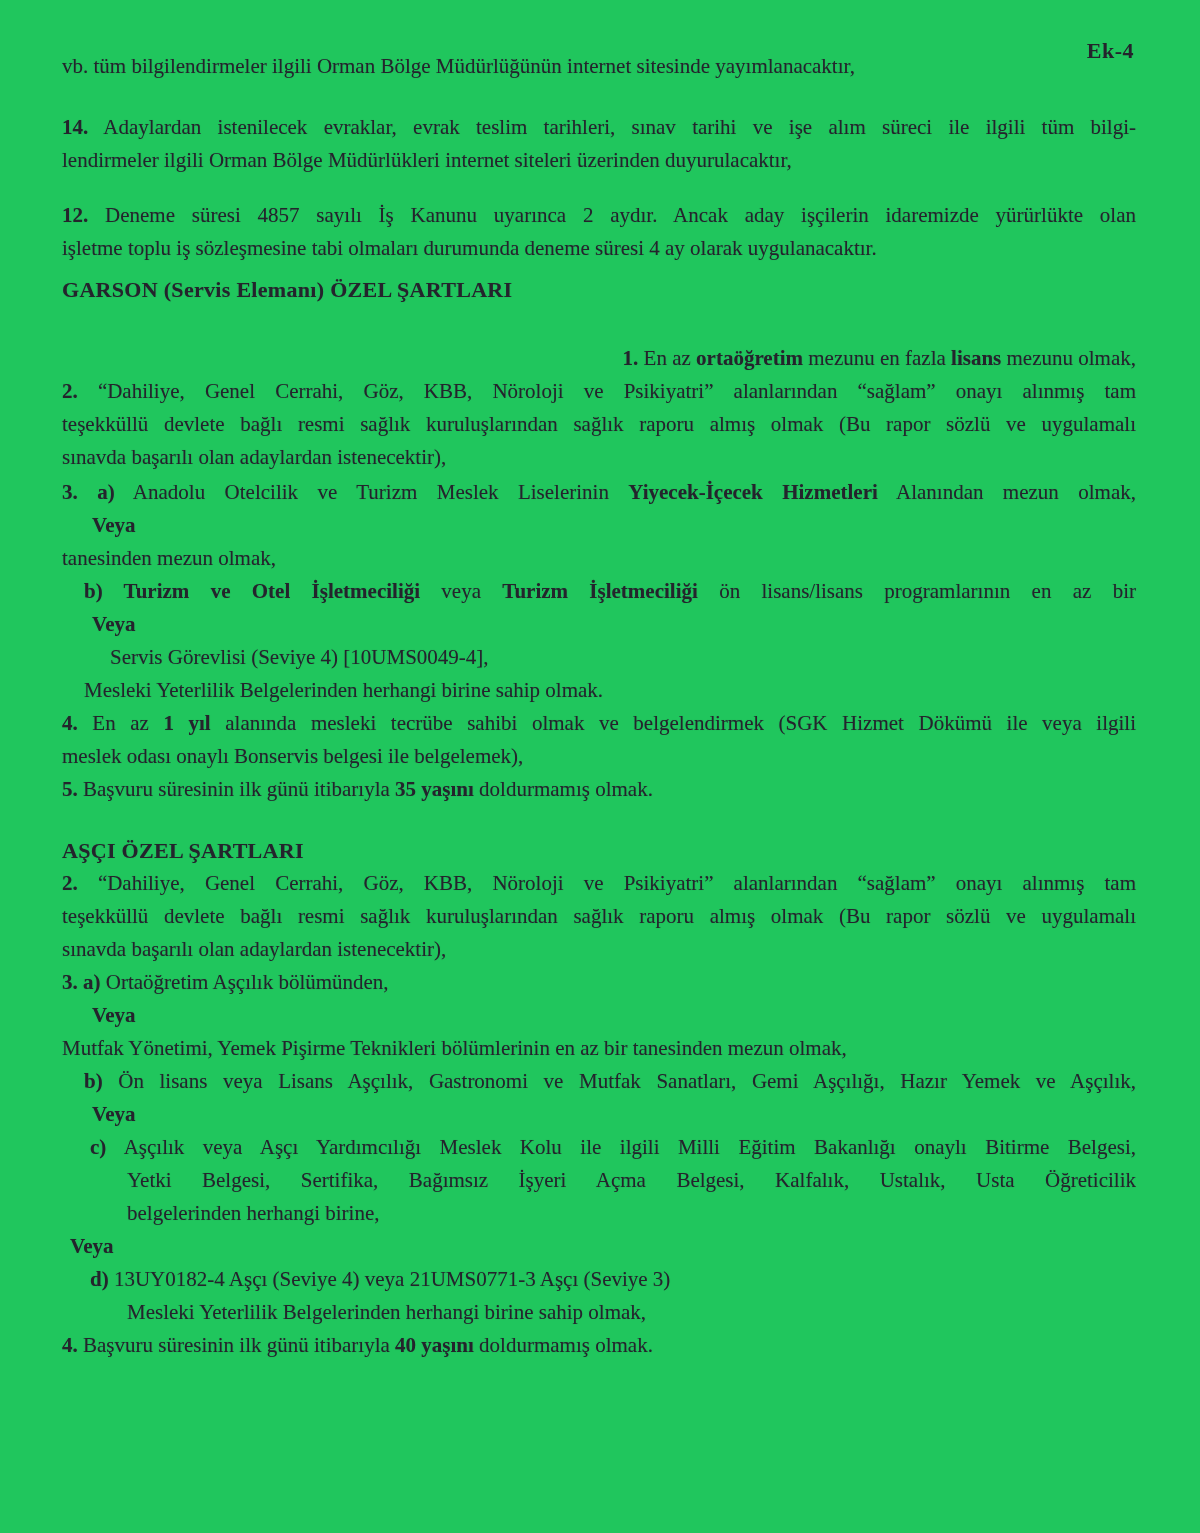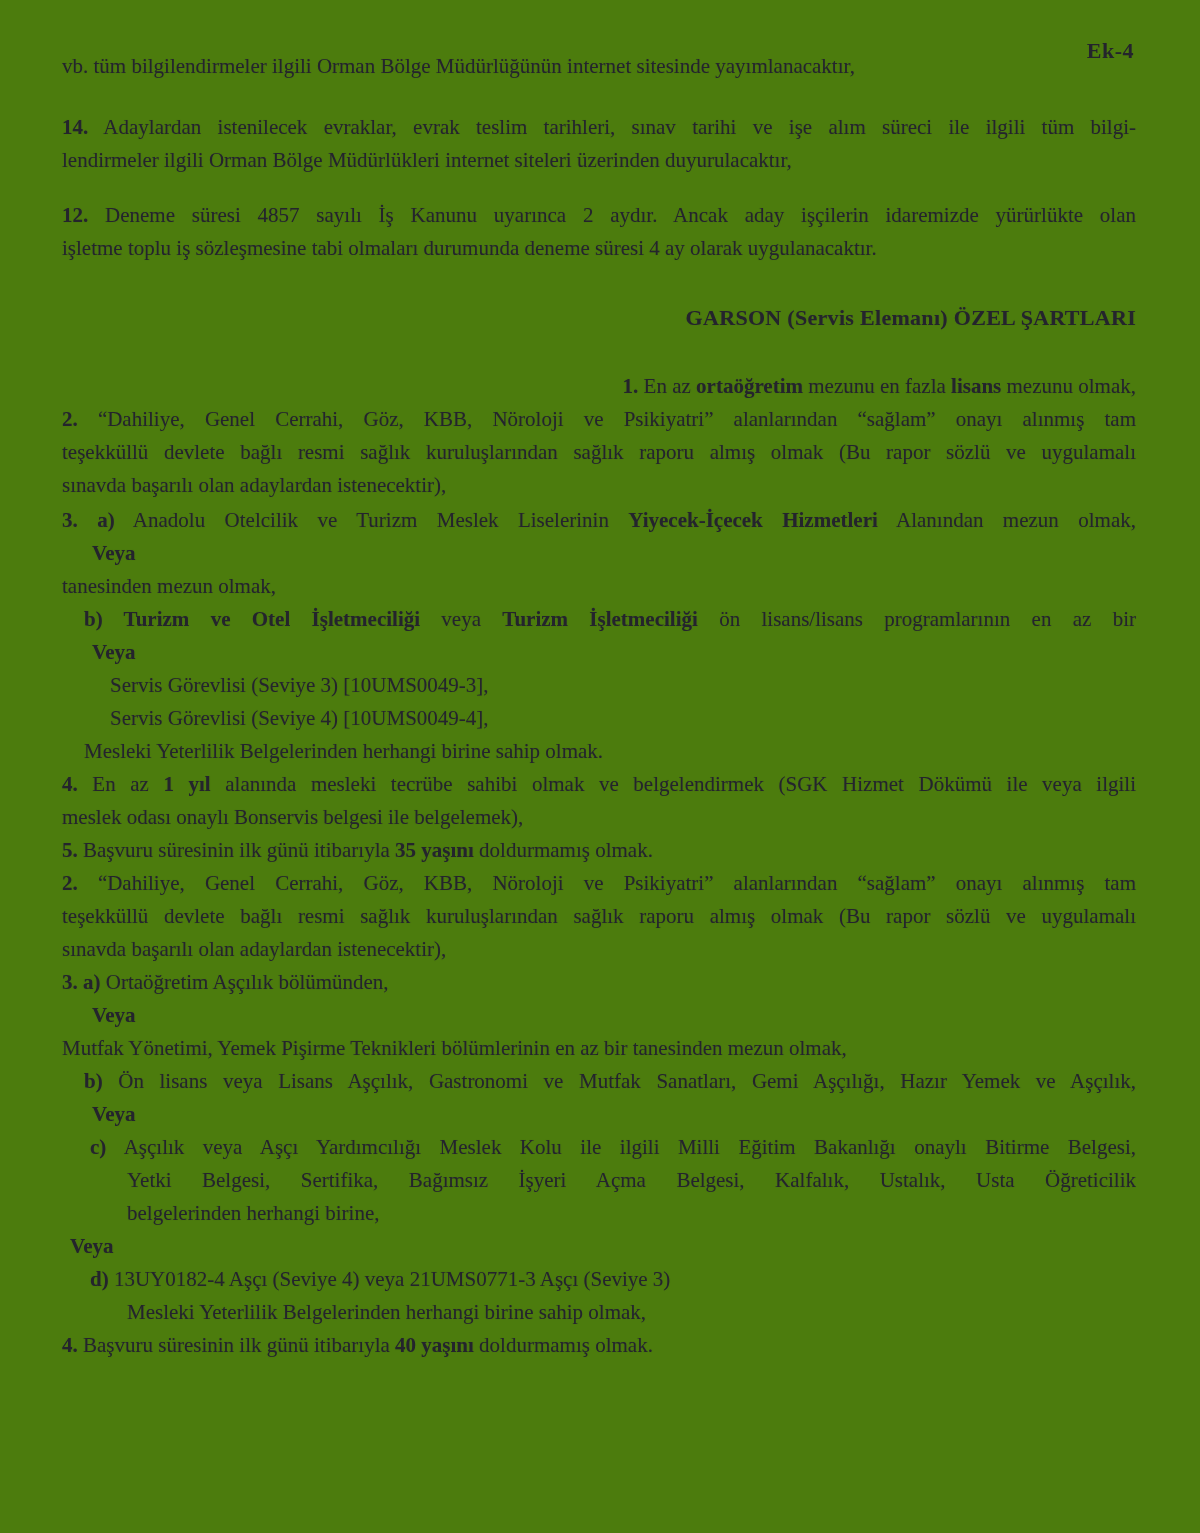--- a/index.html
+++ b/index.html
@@ -8,21 +8,21 @@
     background: #ffffff;
     width: 1200px;
     height: 1533px;
     overflow: hidden;
   }
   .page {
     position: relative;
     box-sizing: border-box;
     width: 1200px;
     height: 1533px;
-    background: #4d7c0f;
+    background: #22c55e;
     color: #26262e;
     font-family: "Liberation Serif", "DejaVu Serif", serif;
     padding: 50px 64px 0 62px;
     filter: blur(0.3px) contrast(1.02);
   }
   .annex {
     position: absolute;
     top: 38px;
     right: 66px;
     font-size: 22px;
@@ -49,21 +49,21 @@
   
   .ind-veya { padding-left: 30px; }
   .ind-veya0 { padding-left: 8px; }
   .ind-a  { padding-left: 22px; }  
   .ind-a2 { padding-left: 48px; }  
   .ind-c  { padding-left: 28px; }  
   .ind-cc { padding-left: 65px; }  
   
   .mt-p11 { margin-top: 28px; }
   .mt-p12 { margin-top: 22px; }
-  .mt-h1  { margin-top: 36px; text-align: right; }
+  .mt-h1  { margin-top: 8px; }
   .mt-g1  { margin-top: 36px; text-align: right; }
   .mt-g3a { margin-top: 2px; }
   .mt-h2  { margin-top: 28px; }
   .mt-a1  { margin-top: 34px; }
 </style>
 </head>
 <body>
 
 <div class="page">
 
@@ -102,34 +102,34 @@
   <div class="line b ind-veya">Veya</div>
 
   <div class="para">
     <div class="line"><span>tanesinden mezun olmak,</span></div>
     <div class="line jl ind-a"><span class="b">b) Turizm ve Otel İşletmeciliği</span><span> veya </span><span class="b">Turizm İşletmeciliği</span><span> ön lisans/lisans programlarının en az bir</span></div>
   </div>
 
   <div class="line b ind-veya">Veya</div>
 
   <div class="para">
-    <div class="line ind-a2"><span>Servis Görevlisi (Seviye 3) [10UMS0049-3],</span></div>
     <div class="line ind-a2"><span>Servis Görevlisi (Seviye 4) [10UMS0049-4],</span></div>
     <div class="line ind-a"><span>Mesleki Yeterlilik Belgelerinden herhangi birine sahip olmak.</span></div>
   </div>
 
   <div class="para">
     <div class="line jl"><span class="b">4.</span><span> En az </span><span class="b">1 yıl</span><span> alanında mesleki tecrübe sahibi olmak ve belgelendirmek (SGK Hizmet Dökümü ile veya ilgili</span></div>
     <div class="line"><span>meslek odası onaylı Bonservis belgesi ile belgelemek),</span></div>
   </div>
 
   <div class="para">
     <div class="line"><span class="b">5.</span><span> Başvuru süresinin ilk günü itibarıyla </span><span class="b">35 yaşını</span><span> doldurmamış olmak.</span></div>
   </div>
 
+  <div class="heading mt-h2">AŞÇI ÖZEL ŞARTLARI</div>
 
 
   <div class="para">
     <div class="line jl"><span class="b">2.</span><span> “Dahiliye, Genel Cerrahi, Göz, KBB, Nöroloji ve Psikiyatri” alanlarından “sağlam” onayı alınmış tam</span></div>
     <div class="line jl"><span>teşekküllü devlete bağlı resmi sağlık kuruluşlarından sağlık raporu almış olmak (Bu rapor sözlü ve uygulamalı</span></div>
     <div class="line"><span>sınavda başarılı olan adaylardan istenecektir),</span></div>
   </div>
 
   <div class="para">
     <div class="line"><span class="b">3. a)</span><span> Ortaöğretim Aşçılık bölümünden,</span></div>

